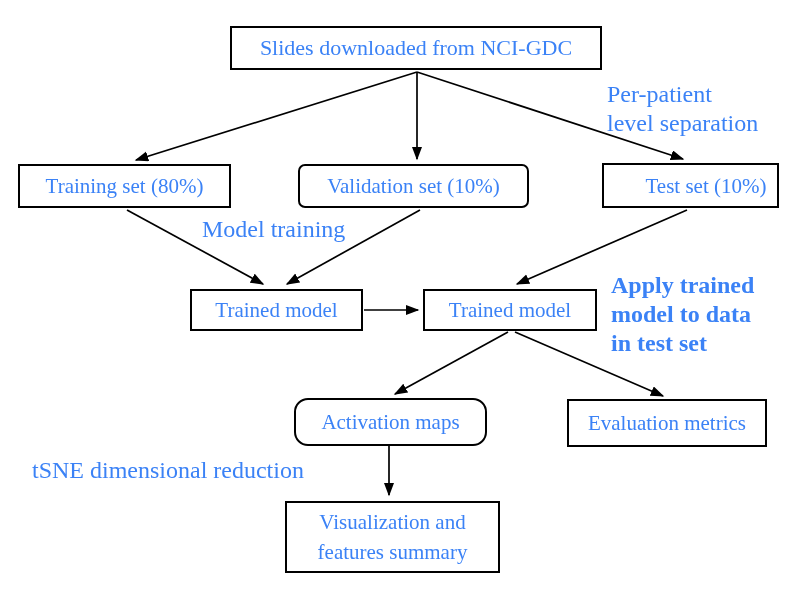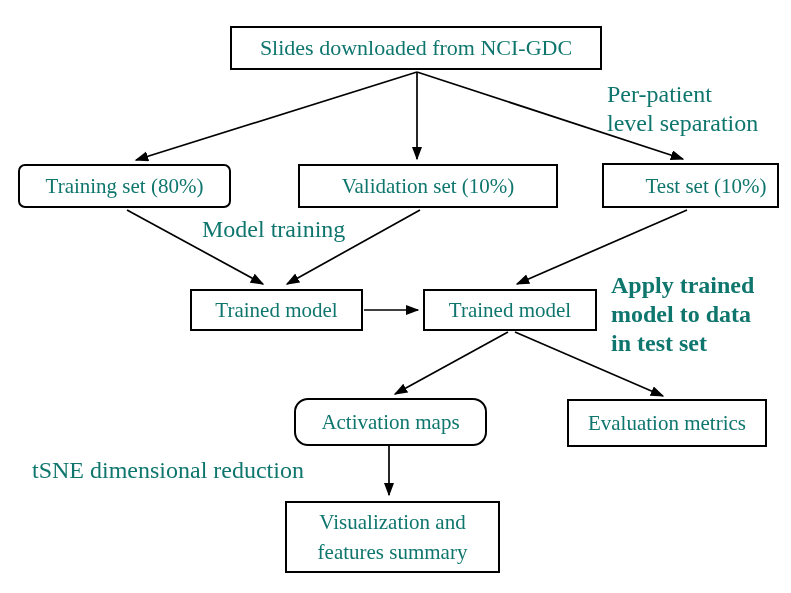--- a/index.html
+++ b/index.html
@@ -6,21 +6,21 @@
     margin: 0;
     padding: 0;
     background: #ffffff;
   }
   .canvas {
     position: relative;
     width: 791px;
     height: 593px;
     background: #ffffff;
     font-family: "Liberation Serif", serif;
-    color: #0f766e;
+    color: #3b82f6;
     overflow: hidden;
   }
   .arrow-layer {
     position: absolute;
     left: 0;
     top: 0;
     width: 791px;
     height: 593px;
   }
   .node {
@@ -38,22 +38,22 @@
     white-space: nowrap;
   }
   .annotation {
     position: absolute;
     font-size: 24px;
     line-height: 29px;
     white-space: nowrap;
   }
   
   #node-slides        { left: 230px; top: 26px;  width: 372px; height: 44px; font-size: 22px; }
-  #node-training      { left: 18px;  top: 164px; width: 213px; height: 44px; border-radius: 7px; }
-  #node-validation    { left: 298px; top: 164px; width: 260px; height: 44px; }
+  #node-training      { left: 18px;  top: 164px; width: 213px; height: 44px; }
+  #node-validation    { left: 298px; top: 164px; width: 231px; height: 44px; border-radius: 7px; }
   #node-test          { left: 602px; top: 163px; width: 177px; height: 45px; padding-left: 31px; }
   #node-trained-left  { left: 190px; top: 289px; width: 173px; height: 42px; }
   #node-trained-right { left: 423px; top: 289px; width: 174px; height: 42px; }
   #node-activation    { left: 294px; top: 398px; width: 193px; height: 48px; border-radius: 14px; }
   #node-evaluation    { left: 567px; top: 399px; width: 200px; height: 48px; }
   #node-visualization { left: 285px; top: 501px; width: 215px; height: 72px; line-height: 30px; }
   
   #ann-per-patient    { left: 607px; top: 80px;  }
   #ann-model-training { left: 202px; top: 215px; }
   #ann-apply-trained  { left: 611px; top: 271px; font-weight: bold; }

